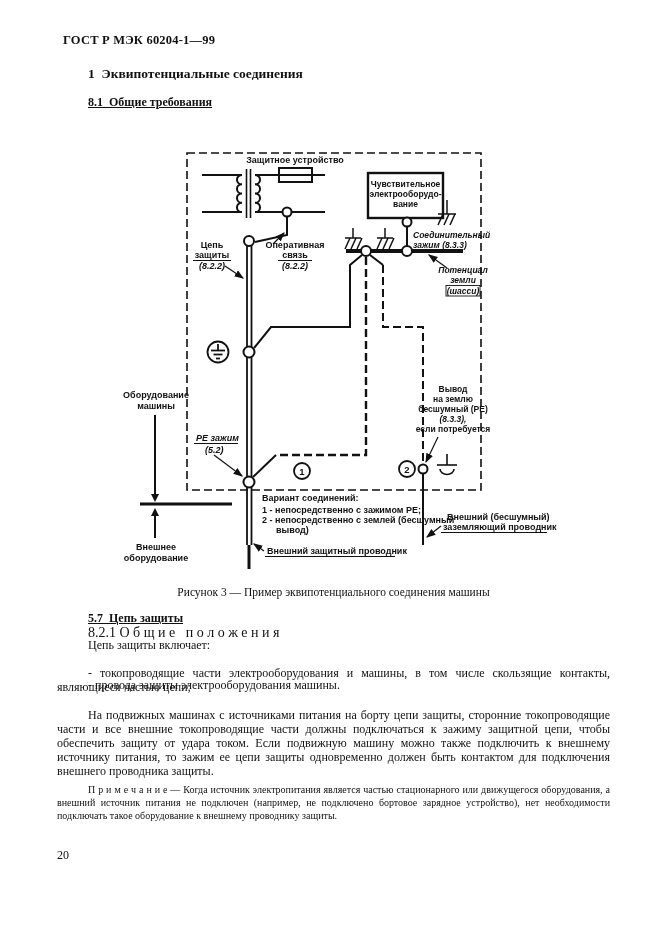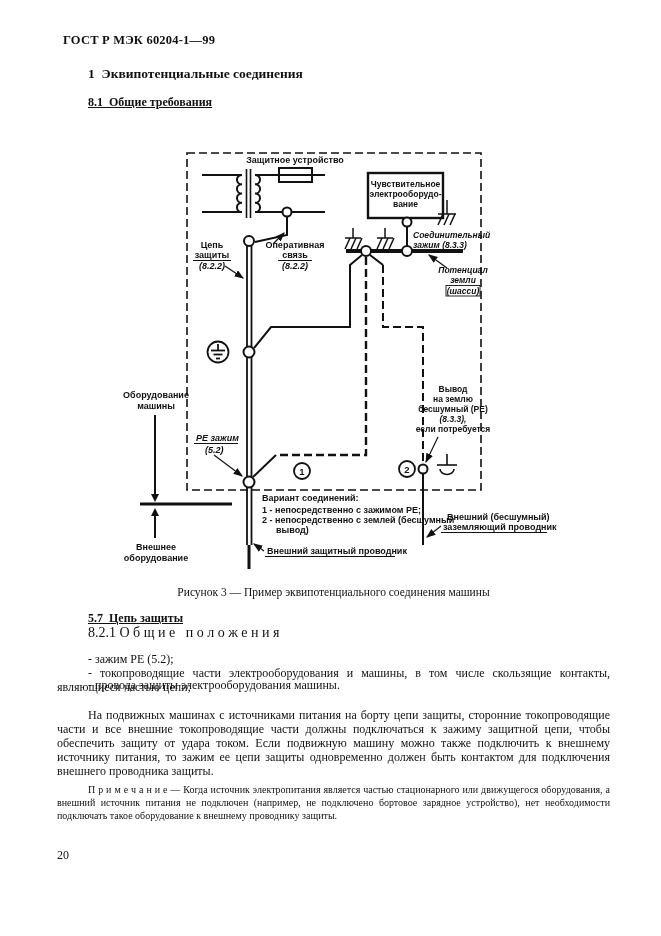--- a/index.html
+++ b/index.html
@@ -195,21 +195,21 @@
     <text x="348" y="382" text-anchor="start" class="leg">заземляющий проводник</text>
     <line x1="346" y1="384.5" x2="452" y2="384.5" stroke="#111" stroke-width="1"></line>
     <line x1="346" y1="378" x2="332" y2="389" stroke="#111" stroke-width="1.2" marker-end="url(#arr)"></line>
   </svg>
 
   <div class="abs caption" style="left:57px;top:586px;">Рисунок 3 — Пример эквипотенциального соединения машины</div>
 
   <div class="abs h2 pre" style="left:88px;top:611px;">5.7  Цепь защиты</div>
   <div class="abs h3 pre" style="left:88px;top:625px;">8.2.1 О б щ и е   п о л о ж е н и я</div>
 
-  <div class="abs para" style="left:88px;top:653px;width:522px;">- зажим PE (5.2);</div>
+  <div class="abs para" style="left:88px;top:639px;width:522px;">Цепь защиты включает:</div>
   <div class="abs para ind" style="left:57px;top:667px;">- токопроводящие части электрооборудования и машины, в том числе скользящие контакты, являющиеся частью цепи;</div>
   <div class="abs para" style="left:88px;top:679px;width:522px;">- провода защиты электрооборудования машины.</div>
 
   <div class="abs para ind" style="left:57px;top:709px;">На подвижных машинах с источниками питания на борту цепи защиты, сторонние токопроводящие части и все внешние токопроводящие части должны подключаться к зажиму защитной цепи, чтобы обеспечить защиту от удара током. Если подвижную машину можно также подключить к внешнему источнику питания, то зажим ее цепи защиты одновременно должен быть контактом для подключения внешнего проводника защиты.</div>
 
   <div class="abs para note ind" style="left:57px;top:784px;">П р и м е ч а н и е — Когда источник электропитания является частью стационарного или движущегося оборудования, а внешний источник питания не подключен (например, не подключено бортовое зарядное устройство), нет необходимости подключать такое оборудование к внешнему проводнику защиты.</div>
 
   <div class="abs pagenum" style="left:57px;top:848px;">20</div>
 
 </div>

